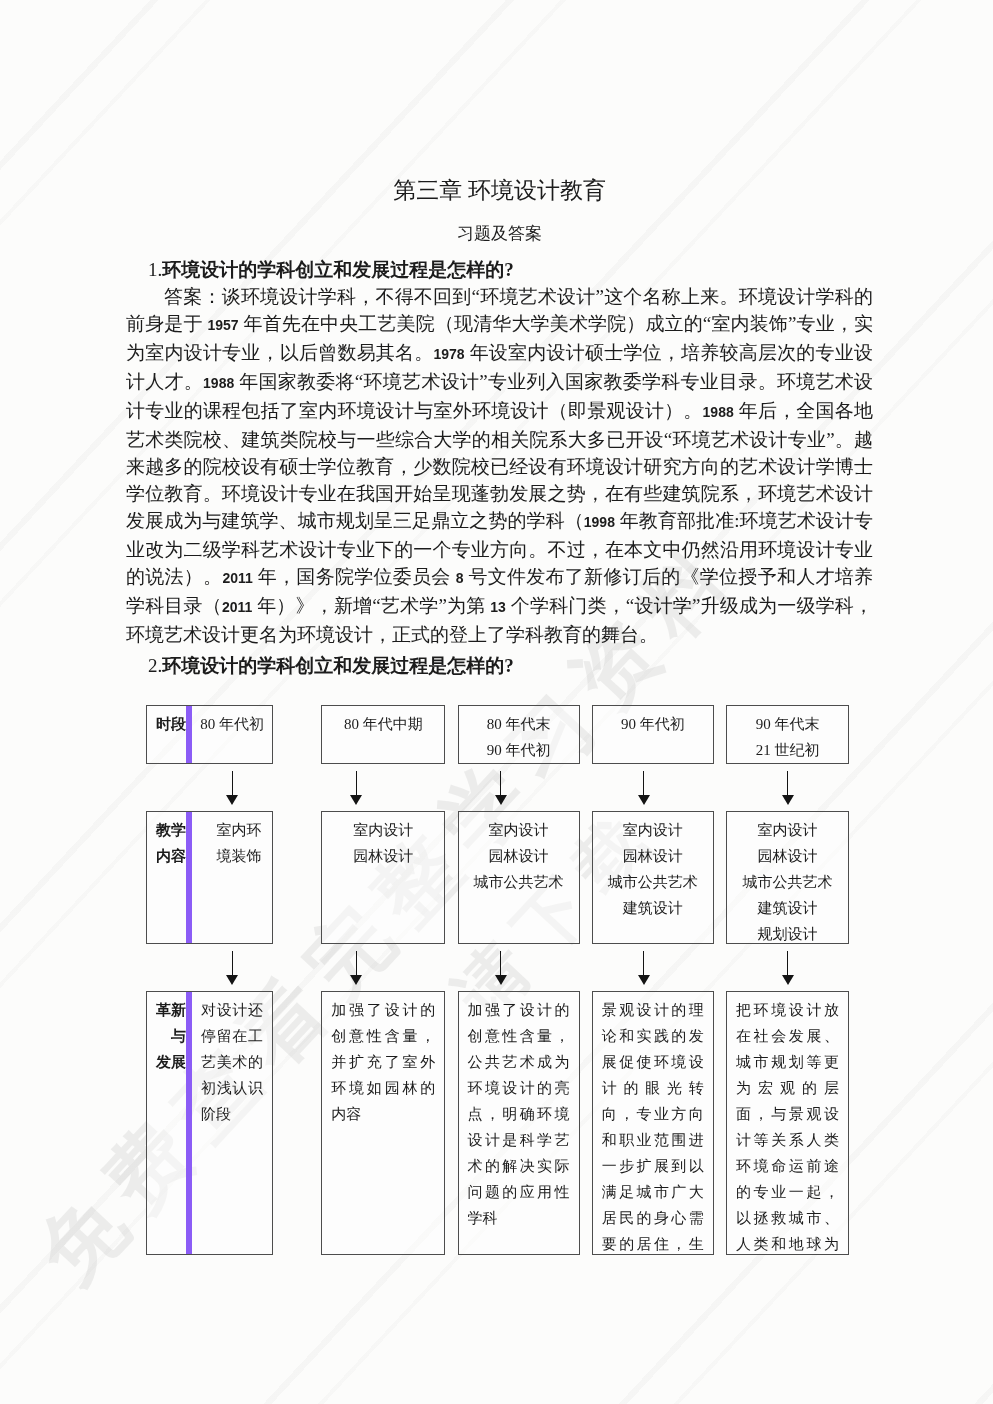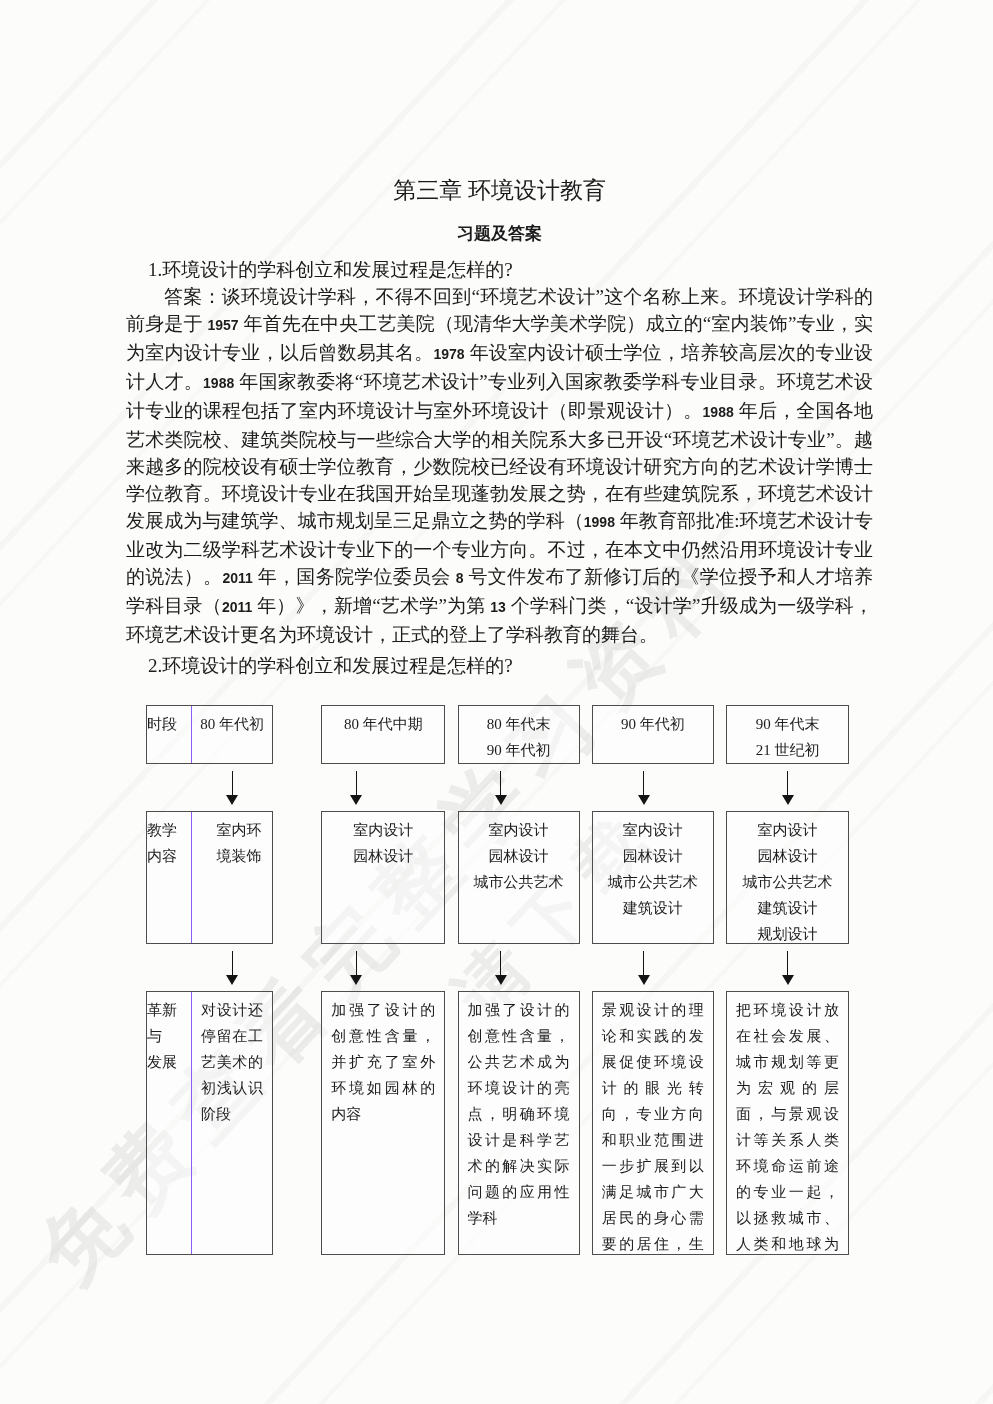--- a/index.html
+++ b/index.html
@@ -45,30 +45,30 @@
   .doc-title{
     text-align:center;
     font-size:23px;
     font-weight:normal;
     line-height:30px;
     margin:0;
   }
   .doc-subtitle{
     text-align:center;
     font-size:17px;
-    font-weight:bold;
+    font-weight:normal;
     margin:16px 0 10px 0;
     line-height:24px;
   }
   .question{
     margin:4px 0 0 22px;
     line-height:27px;
   }
   .q-num{font-weight:normal;}
-  .q-text{font-weight:normal;margin-top:40px;}
+  .q-text{font-weight:bold;margin-top:40px;}
   .answer{
     margin:0;
     text-align:justify;
     text-indent:2em;
     line-height:27px;
   }
   .answer b{font-family:"Liberation Sans","DejaVu Sans",sans-serif;font-size:14px;}
   
   .flow-table{
     margin:26px 0 0 20px;
@@ -89,26 +89,27 @@
     padding-top:5px;
     overflow:hidden;
   }
   .c1{width:127px;display:flex;padding:0;}
   .c2{width:124px;margin-left:36px;}
   .c3{width:122px;}
   .c4{width:122px;}
   .c5{width:123px;}
   .label-cell{
     width:45px;
-    border-right:1px solid #8b5cf6;
+    border-right:6px solid #8b5cf6;
     box-sizing:border-box;
-    text-align:left;
+    text-align:right;
     white-space:pre-line;
     padding-top:5px;
     flex:none;
+    font-weight:bold;
   }
   .c1 .inner{
     flex:1;
     text-align:center;
     white-space:pre-line;
     padding-top:5px;
     box-sizing:border-box;
   }
   .row1 .cell{height:59px;}
   .row2 .cell{height:133px;gap:14px;}

